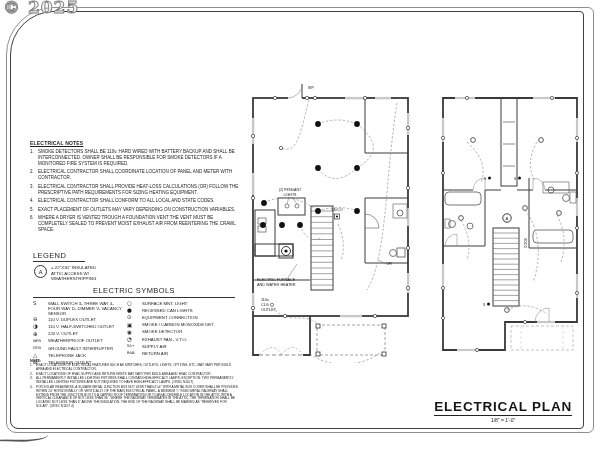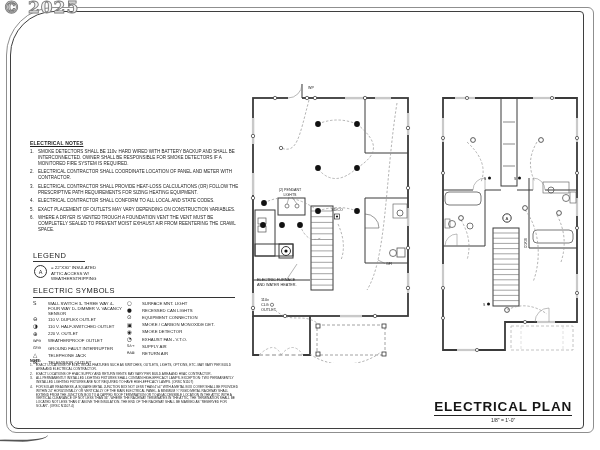--- a/index.html
+++ b/index.html
@@ -23,21 +23,21 @@
   .note-item .n{width:8px;flex:none;}
   .legend{position:absolute;left:33px;top:251px;width:80px;}
   .legend h1{font-size:7.5px;font-weight:400;margin:0 0 2px 0;letter-spacing:.4px;
     border-bottom:.8px solid #333;padding-bottom:1px;width:52px;}
   .legend-row{display:flex;align-items:flex-start;}
   .attic-sym{width:11px;height:11px;border:.9px solid #333;border-radius:50%;flex:none;
     font-size:5.5px;display:flex;align-items:center;justify-content:center;margin:1px 4px 0 1px;}
   .legend-row .txt{font-size:4.4px;line-height:5.6px;width:56px;padding-top:1px;}
   .symbols{position:absolute;left:33px;top:286px;width:202px;}
   .symbols h1{font-size:7.5px;font-weight:400;margin:0 0 2.5px 0;letter-spacing:.4px;
-    border-bottom:.8px solid #333;padding-bottom:1.5px;}
+    border-bottom:.8px solid #333;padding-bottom:1.5px;text-align:center;}
   .sym-cols{display:flex;}
   .sym-col1{width:94px;}
   .sym-col2{width:108px;}
   .sym-row{display:flex;align-items:flex-start;min-height:7.2px;}
   .sym-row .g{width:15px;flex:none;font-size:5.5px;line-height:6px;text-align:left;
     font-family:"DejaVu Sans", sans-serif;}
   .sym-row .g.small{font-size:3.6px;line-height:6.4px;letter-spacing:-.2px;}
   .sym-row .t{font-size:4.3px;line-height:5.2px;padding-top:.6px;}
   .fine-notes{position:absolute;left:30px;top:359px;width:208px;}
   .fine-notes h1{font-size:3.6px;font-weight:bold;margin:0 0 1px 0;}

